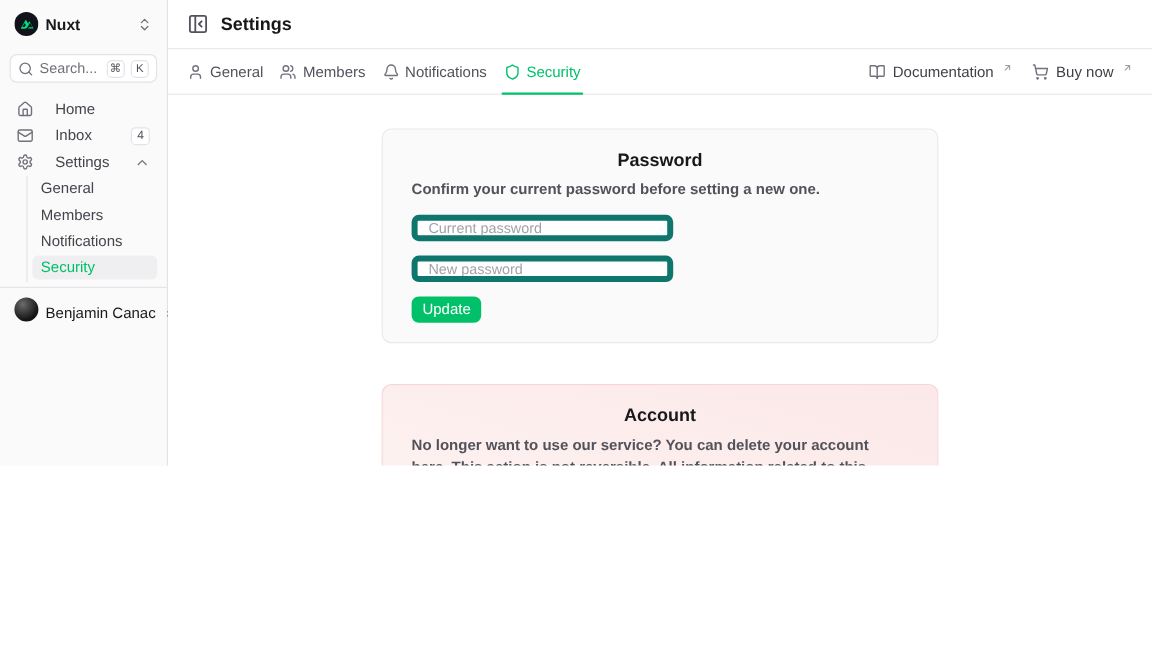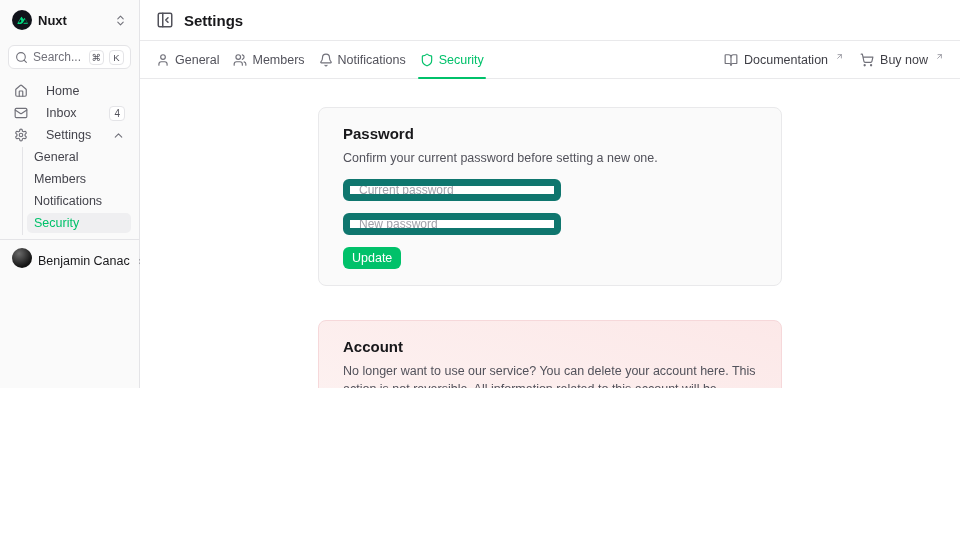--- a/index.html
+++ b/index.html
@@ -60,23 +60,23 @@
   .toolbar-right { margin-left:auto; display:flex; align-items:flex-end; gap:16px; }
   .toolbar-link { display:flex; align-items:center; gap:6px; font-size:12.5px; color:#3f3f46;
                   cursor:pointer; white-space:nowrap; }
 
   
   .content { flex:1; padding-top:28px; overflow:hidden; }
   .card { width:464px; margin:0 auto; border-radius:8px; padding:17px 24px 16px; }
   .card-password { background:#fafafa; border:1px solid #e9e9eb; margin-bottom:34px; }
   .card-account { background:linear-gradient(to bottom left, #fce8e8, #fdf4f3);
                   border:1px solid #f6d8da; }
-  .card-title { font-size:15px; font-weight:600; color:#18181b; line-height:1.2; }
-  .card-desc { font-size:12.5px; color:#52525b; margin-top:6px; line-height:1.45; }
-  .input { display:block; width:218px; height:22px; border:7px solid #0f766e; border-radius:6px;
+  .card-title { font-size:15px; font-weight:600; color:#18181b; line-height:1.2;text-align:center; }
+  .card-desc { font-size:12.5px; color:#52525b; margin-top:6px; line-height:1.45;font-weight:bold; }
+  .input { display:block; width:218px; height:22px; border:5px solid #0f766e; border-radius:6px;
            background:#fff; padding:0 9px; font-size:12px; color:#18181b; margin-top:12px;
            font-family:"Liberation Sans", sans-serif; outline:none; }
   .input::placeholder { color:#a1a1aa; }
   .btn { display:inline-block; border:none; border-radius:6px; color:#fff; font-size:12.5px;
          font-weight:400; padding:4px 9px; margin-top:12px; cursor:pointer;
          font-family:"Liberation Sans", sans-serif; }
   .btn-primary { background:#00c16a; }
   .btn-danger { background:#ec2040; margin-top:10px; }
 </style>
 </head>

